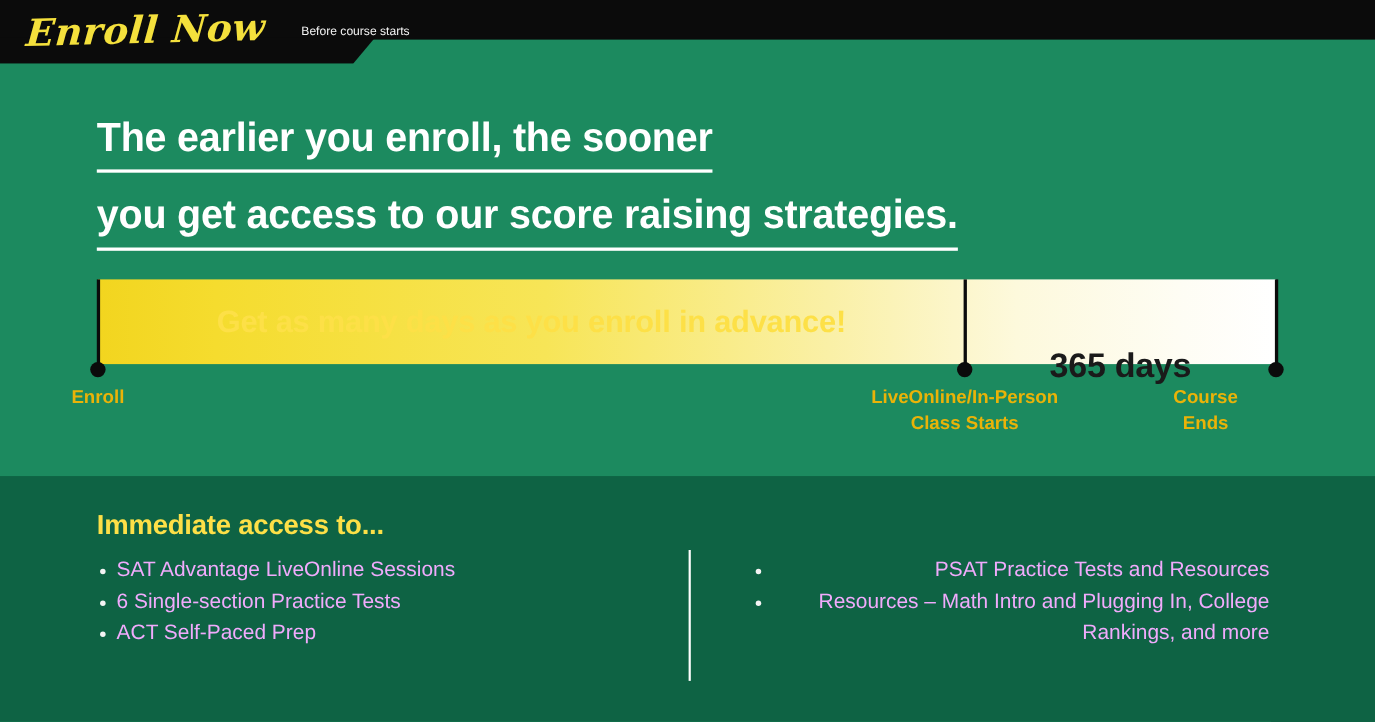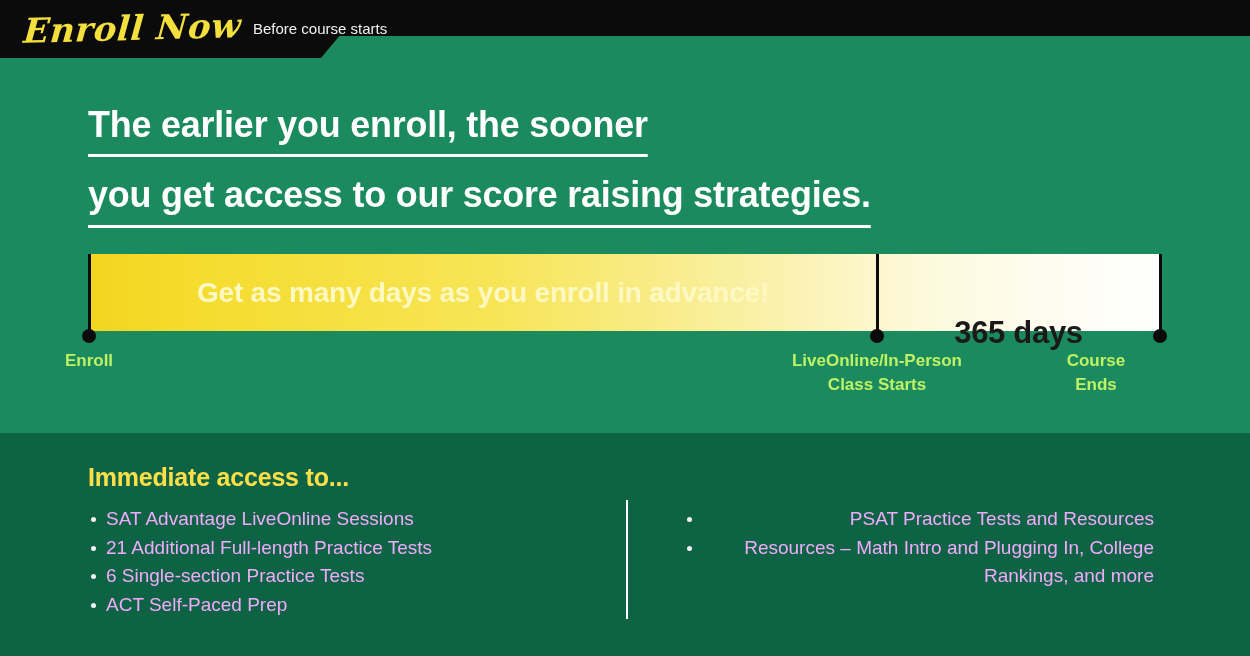--- a/index.html
+++ b/index.html
@@ -69,23 +69,23 @@
     font-weight: 700;
     font-size: 34px;
     color: #F4E03C;
     letter-spacing: 0.5px;
     transform: skewX(-6deg) rotate(-1.5deg);
     white-space: nowrap;
     line-height: 1;
     margin-top: -2px;
   }
   .banner-sub {
-    margin-left: 12px;
+    margin-left: 33px;
     color: #F2F2F2;
-    font-size: 15px;
+    font-size: 11px;
     line-height: 18px;
     white-space: nowrap;
     margin-top: -1px;
   }
 
   
   .headline {
     position: absolute;
     left: 88px;
     top: 104px;
@@ -148,21 +148,21 @@
   }
   .tl-label-promo {
     position: absolute;
     left: 89px;
     top: 254px;
     width: 788px;
     height: 77px;
     display: flex;
     align-items: center;
     justify-content: center;
-    color: #fef9c3;
+    color: #fde047;
     font-weight: 700;
     font-size: 28px;
     letter-spacing: -0.2px;
   }
   .tl-marker {
     position: absolute;
     width: 14px;
     top: 254px;
     height: 89px;
   }
@@ -179,21 +179,21 @@
     left: 0;
     top: 75px;
     width: 14px;
     height: 14px;
     border-radius: 50%;
     background: #0B0B0B;
   }
   .tl-cap {
     position: absolute;
     top: 349px;
-    color: #bef264;
+    color: #eab308;
     font-weight: 700;
     font-size: 17px;
     line-height: 24px;
     text-align: center;
     white-space: pre-line;
   }
 
   
   .immediate-title {
     position: absolute;
@@ -292,21 +292,20 @@
 Ends</div>
   </div>
 
   <div class="immediate-title">Immediate access to...</div>
 
   <div class="divider"></div>
 
   <div class="col col-left">
     <ul>
       <li>SAT Advantage LiveOnline Sessions</li>
-      <li>21 Additional Full-length Practice Tests</li>
       <li>6 Single-section Practice Tests</li>
       <li>ACT Self-Paced Prep</li>
     </ul>
   </div>
 
   <div class="col col-right">
     <ul>
       <li>PSAT Practice Tests and Resources</li>
       <li>Resources – Math Intro and Plugging In, College Rankings, and more</li>
     </ul>

